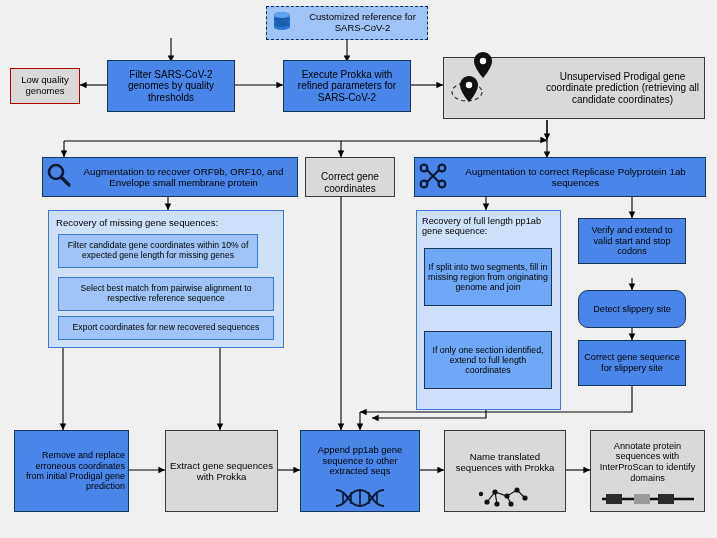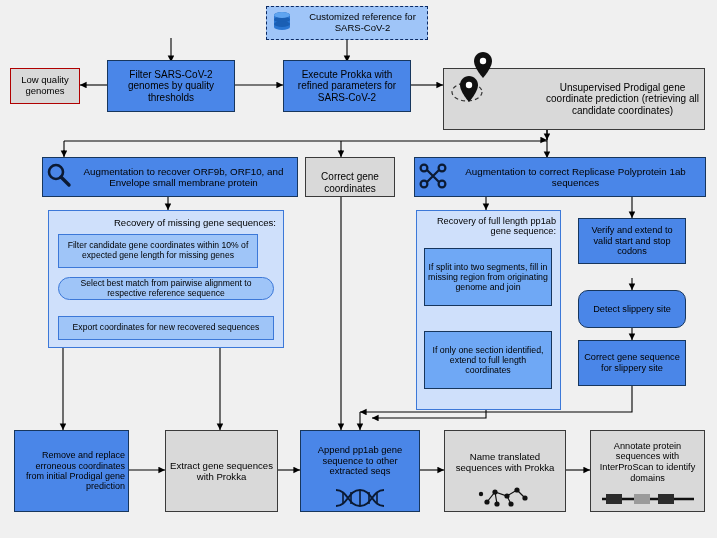--- a/index.html
+++ b/index.html
@@ -26,21 +26,21 @@
   .blue{background:#4a86e8;border:1px solid #17365d;}
   .blue-light{background:#9fc5f8;border:1px solid #3c78d8;}
   .blue-mid{background:#6fa8f5;border:1px solid #17365d;}
   .grey{background:#d9d9d9;border:1px solid #3a3a3a;}
   .grey-dash{background:#d9d9d9;border:1.5px dashed #333;}
   .blue-dash{background:#9fc5f8;border:1.5px dashed #0b2a63;}
   .red{background:#d9d9d9;border:1.8px solid #b00000;}
   .panel{background:#cfe0fb;border:1px solid #3c78d8;}
   .panel-lbl{
     position:absolute;
-    text-align:right;
+    text-align:left;
     color:#000;
   }
   svg{position:absolute;left:0;top:0;pointer-events:none;}
   .iconwrap{position:absolute;display:flex;align-items:center;justify-content:center;}
 </style>
 </head>
 <body>
 
 <div id="canvas">
 
@@ -123,21 +123,21 @@
   </div>
 
   <div class="node blue" style="left:107px;top:60px;width:128px;height:52px;font-size:10px;">
     <span class="txt">Filter SARS-CoV-2 genomes by quality thresholds</span>
   </div>
 
   <div class="node blue" style="left:283px;top:60px;width:128px;height:52px;font-size:10px;">
     <span class="txt">Execute Prokka with refined parameters for SARS-CoV-2</span>
   </div>
 
-  <div class="node grey" style="left:443px;top:68px;width:262px;height:62px;font-size:10px;padding-left:100px;">
+  <div class="node grey" style="left:443px;top:57px;width:262px;height:62px;font-size:10px;padding-left:100px;">
     <span class="txt">Unsupervised Prodigal gene coordinate prediction (retrieving all candidate coordinates)</span>
   </div>
   <div class="iconwrap" style="left:450px;top:48px;width:58px;height:62px;">
     <svg width="58" height="70" viewBox="0 0 58 70">
       <ellipse cx="17" cy="44" rx="15" ry="9" fill="none" stroke="#333" stroke-width="1.2" stroke-dasharray="4,3"></ellipse>
       <path d="M33,4 c-5,0 -9,4 -9,9 c0,7 9,17 9,17 c0,0 9,-10 9,-17 c0,-5 -4,-9 -9,-9 z" fill="#111"></path>
       <circle cx="33" cy="13" r="3.2" fill="#fff"></circle>
       <path d="M19,28 c-5,0 -9,4 -9,9 c0,7 9,17 9,17 c0,0 9,-10 9,-17 c0,-5 -4,-9 -9,-9 z" fill="#111"></path>
       <circle cx="19" cy="37" r="3.2" fill="#fff"></circle>
     </svg>
@@ -169,21 +169,21 @@
       <path d="M9,9 L21,21 M21,9 L9,21" stroke="#0b1a33" stroke-width="2.2" fill="none"></path>
     </svg>
   </div>
 
   <div class="node panel" style="left:48px;top:210px;width:236px;height:138px;"></div>
   <div class="panel-lbl" style="left:56px;top:217px;width:220px;font-size:9.6px;">Recovery of missing gene sequences:</div>
 
   <div class="node blue-light" style="left:58px;top:234px;width:200px;height:34px;font-size:8.6px;">
     <span class="txt">Filter candidate gene coordinates within 10% of expected gene length for missing genes</span>
   </div>
-  <div class="node blue-light" style="left:58px;top:277px;width:216px;height:23px;font-size:8.6px;border-radius:14px;">
+  <div class="node blue-light" style="left:58px;top:277px;width:216px;height:34px;font-size:8.6px;">
     <span class="txt">Select best match from pairwise alignment to respective reference sequence</span>
   </div>
   <div class="node blue-light" style="left:58px;top:316px;width:216px;height:24px;font-size:8.6px;">
     <span class="txt">Export coordinates for new recovered sequences</span>
   </div>
 
   <div class="node panel" style="left:416px;top:210px;width:145px;height:200px;"></div>
   <div class="panel-lbl" style="left:422px;top:216px;width:134px;font-size:9.2px;">Recovery of full length pp1ab gene sequence:</div>
 
   <div class="node blue-mid" style="left:424px;top:248px;width:128px;height:58px;font-size:8.8px;">

